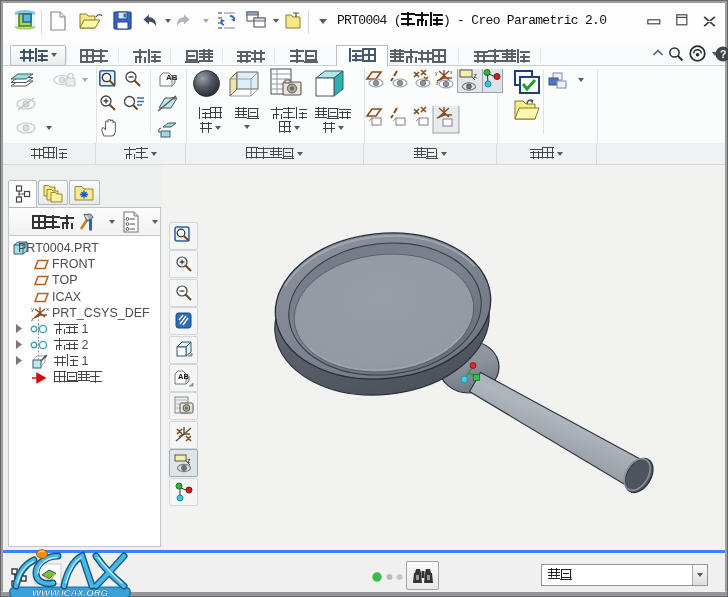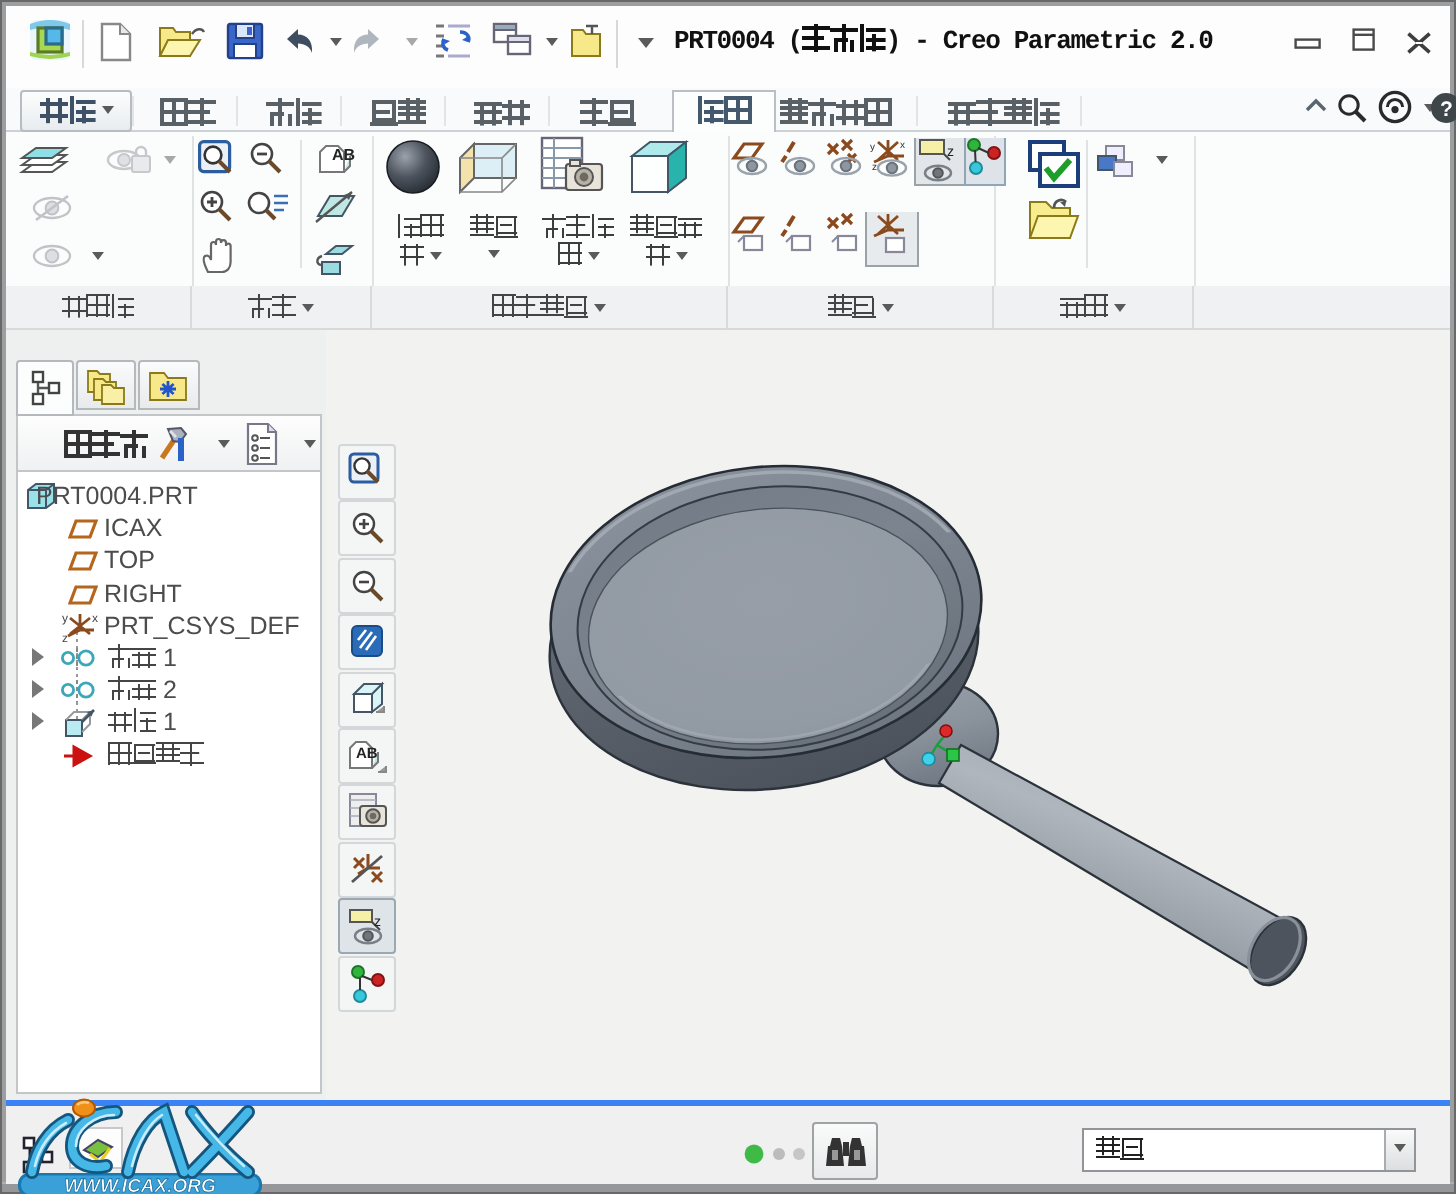--- a/index.html
+++ b/index.html
@@ -12,21 +12,21 @@
 .pC{background-image:linear-gradient(currentColor,currentColor),linear-gradient(currentColor,currentColor),linear-gradient(currentColor,currentColor),linear-gradient(currentColor,currentColor);background-size:100% var(--t),100% var(--t),var(--t) 90%,var(--t) 90%;background-position:0 22%,0 72%,25% 100%,78% 100%}
 .pD{background-image:linear-gradient(currentColor,currentColor),linear-gradient(currentColor,currentColor),linear-gradient(currentColor,currentColor),linear-gradient(currentColor,currentColor),linear-gradient(currentColor,currentColor);background-size:var(--t) 100%,70% var(--t),70% var(--t),70% var(--t),var(--t) 62%;background-position:12% 0,100% 15%,100% 55%,100% 95%,62% 100%}
 .pE{background-image:linear-gradient(currentColor,currentColor),linear-gradient(currentColor,currentColor),linear-gradient(currentColor,currentColor),linear-gradient(currentColor,currentColor),linear-gradient(currentColor,currentColor);background-size:100% var(--t),var(--t) 100%,50% var(--t),var(--t) 45%,var(--t) 45%;background-position:0 18%,50% 0,28% 60%,16% 100%,88% 100%}
 .pF{background-image:linear-gradient(currentColor,currentColor),linear-gradient(currentColor,currentColor),linear-gradient(currentColor,currentColor),linear-gradient(currentColor,currentColor),linear-gradient(currentColor,currentColor),linear-gradient(currentColor,currentColor);background-size:88% var(--t),88% var(--t),var(--t) 74%,var(--t) 74%,52% var(--t),100% var(--t);background-position:50% 12%,50% 84%,10% 50%,94% 50%,50% 48%,0 100%}
 .pG{background-image:linear-gradient(currentColor,currentColor),linear-gradient(currentColor,currentColor),linear-gradient(currentColor,currentColor),linear-gradient(currentColor,currentColor),linear-gradient(currentColor,currentColor),linear-gradient(currentColor,currentColor);background-size:100% var(--t),100% var(--t),100% var(--t),100% var(--t),var(--t) 80%,var(--t) 80%;background-position:0 8%,0 35%,0 62%,0 90%,32% 0,72% 0}
 .pH{background-image:linear-gradient(currentColor,currentColor),linear-gradient(currentColor,currentColor),linear-gradient(currentColor,currentColor),linear-gradient(currentColor,currentColor),linear-gradient(currentColor,currentColor);background-size:100% var(--t),100% var(--t),100% var(--t),var(--t) 70%,var(--t) 70%;background-position:0 15%,0 50%,0 88%,25% 100%,75% 100%}
 
 #frame{position:absolute;left:0;top:0;width:728px;height:597px;border:1px solid #686868;box-shadow:inset 0 0 0 3px #9c9ea0;background:#fdfdfd}
 
 #title{position:absolute;left:3px;top:3px;width:722px;height:41px;background:#fdfdfd}
-#tbtext{position:absolute;left:334px;top:9px;font-family:"Liberation Mono",monospace;font-weight:bold;font-size:13px;color:#111;letter-spacing:-.7px;white-space:nowrap}
+#tbtext{position:absolute;left:334px;top:9px;font-family:"Liberation Mono",monospace;font-weight:normal;font-size:13px;color:#111;letter-spacing:-.7px;white-space:nowrap}
 
 #tabrow{position:absolute;left:3px;top:44px;width:722px;height:22px;background:#f9fafb;border-bottom:1px solid #ccd1d6}
 .tab{position:absolute;top:3px;height:19px;font-size:13px;font-weight:bold;color:#596066;text-align:center;line-height:19px}
 #tabsel{position:absolute;top:1px;height:22px;background:#fcfdfd;border:1px solid #b9bfc5;border-bottom:none;text-align:center;line-height:20px;font-size:13px;font-weight:bold;color:#44586e}
 
 #ribbon{position:absolute;left:3px;top:66px;width:722px;height:77px;background:#fbfcfc}
 #grouplabels{position:absolute;left:3px;top:143px;width:722px;height:22px;background:#eff1f2;border-bottom:1px solid #d7d9da;font-size:12px;color:#444}
 .glab{position:absolute;top:4px;width:100%;text-align:center}
 .gsep{position:absolute;top:2px;width:1px;height:139px;background:#e0e2e4}
 .gcell{position:absolute;top:0;height:22px;border-right:1px solid #d8dadb}
@@ -486,33 +486,33 @@
     <svg style="position:absolute;left:4px;top:1px" width="16" height="14" viewBox="0 0 16 14">
      <path d="M1 4 L5 1 L14 1 L14 10 L10 13 L1 13 Z" fill="#9ae2ea" stroke="#456" stroke-width="1"></path>
      <path d="M1 4 L10 4 L10 13 M10 4 L14 1" fill="none" stroke="#456" stroke-width="1"></path>
     </svg>
     <span style="position:absolute;left:9px;top:1px">PRT0004.PRT</span>
    </div>
    <div class="trow" style="top:20.2px">
     <svg style="position:absolute;left:25px;top:3px" width="15" height="11" viewBox="0 0 15 11">
             <path d="M1 9.5 L4 1.5 L14 1.5 L11 9.5 Z" fill="none" stroke="#b5651d" stroke-width="1.6"></path>
           </svg>
-    <span style="position:absolute;left:43px;top:1px">ICAX</span>
+    <span style="position:absolute;left:43px;top:1px">FRONT</span>
    </div>
    <div class="trow" style="top:36.4px">
     <svg style="position:absolute;left:25px;top:3px" width="15" height="11" viewBox="0 0 15 11">
             <path d="M1 9.5 L4 1.5 L14 1.5 L11 9.5 Z" fill="none" stroke="#b5651d" stroke-width="1.6"></path>
           </svg>
     <span style="position:absolute;left:43px;top:1px">TOP</span>
    </div>
    <div class="trow" style="top:52.6px">
     <svg style="position:absolute;left:25px;top:3px" width="15" height="11" viewBox="0 0 15 11">
             <path d="M1 9.5 L4 1.5 L14 1.5 L11 9.5 Z" fill="none" stroke="#b5651d" stroke-width="1.6"></path>
           </svg>
-    <span style="position:absolute;left:43px;top:1px">RIGHT</span>
+    <span style="position:absolute;left:43px;top:1px">ICAX</span>
    </div>
    <div class="trow" style="top:68.8px">
     <svg style="position:absolute;left:22px;top:0" width="20" height="16" viewBox="0 0 20 16">
      <path d="M9 2 L9 10 M3 13 L9 10 L16 10 M4 4 L14 12 M14 4 L4 12" stroke="#8a4a1e" stroke-width="1.4" fill="none"></path>
      <text x="0" y="6" font-size="6" fill="#444">y</text>
             <text x="15" y="6" font-size="6" fill="#444">x</text>
             <text x="0" y="16" font-size="6" fill="#444">z</text>
     </svg>
     <span style="position:absolute;left:43px;top:1px">PRT_CSYS_DEF</span>
    </div>

